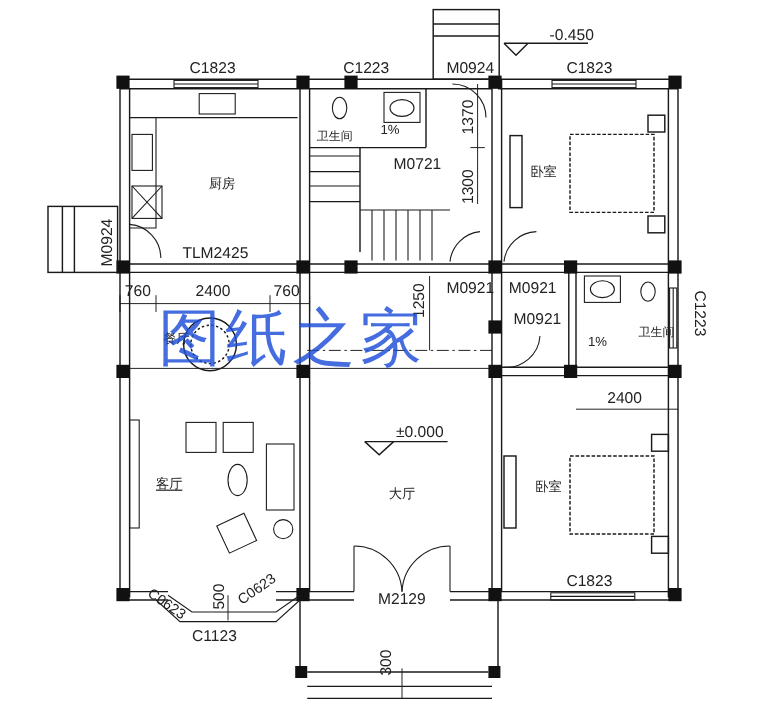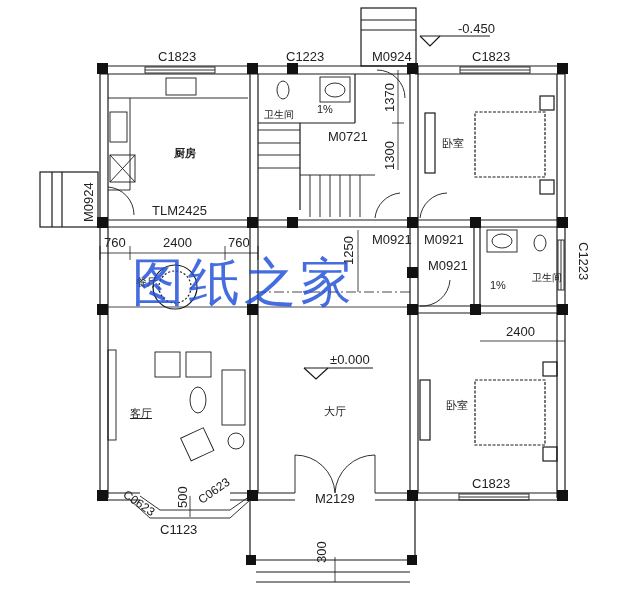--- a/index.html
+++ b/index.html
@@ -239,22 +239,22 @@
 <span class="lbl" style="left:472px;top:477px;">C1823</span>
 <span class="lbl" style="left:315px;top:492px;">M2129</span>
 <span class="lbl" style="left:160px;top:523px;">C1123</span>
 <span class="lbl vert" style="left:176px;top:508px;">500</span>
 <span class="lbl vert" style="left:315px;top:563px;">300</span>
 <span class="diag" style="left:128px;top:488px;transform:rotate(35deg);transform-origin:left top;">C0623</span>
 <span class="diag" style="left:196px;top:496px;transform:rotate(-35deg);transform-origin:left top;">C0623</span>
 <span class="lbl" style="left:317px;top:104px;font-size:11px;">1%</span>
 <span class="lbl" style="left:490px;top:280px;font-size:11px;">1%</span>
 
-<span class="room" style="left:174px;top:148px;font-weight:bold;">厨房</span>
+<span class="room" style="left:174px;top:148px;">厨房</span>
 <span class="room" style="left:264px;top:110px;font-size:10px;">卫生间</span>
 <span class="room" style="left:442px;top:138px;">卧室</span>
 <span class="room" style="left:532px;top:273px;font-size:10px;">卫生间</span>
 <span class="room" style="left:136px;top:277px;">餐厅</span>
-<span class="room" style="left:130px;top:408px;text-decoration:underline;">客厅</span>
+<span class="room" style="left:130px;top:398px;text-decoration:underline;">客厅</span>
 <span class="room" style="left:324px;top:406px;">大厅</span>
 <span class="room" style="left:446px;top:400px;">卧室</span>
 
 <span class="wm" style="left:132px;top:256px;">图纸之家</span>
 
 </body></html>

